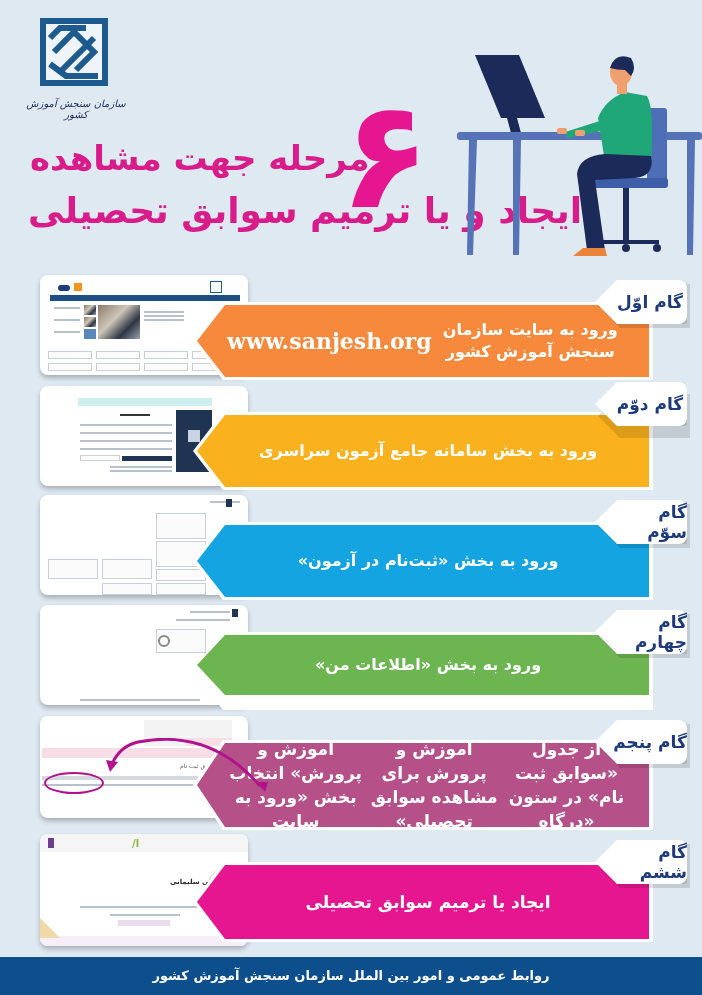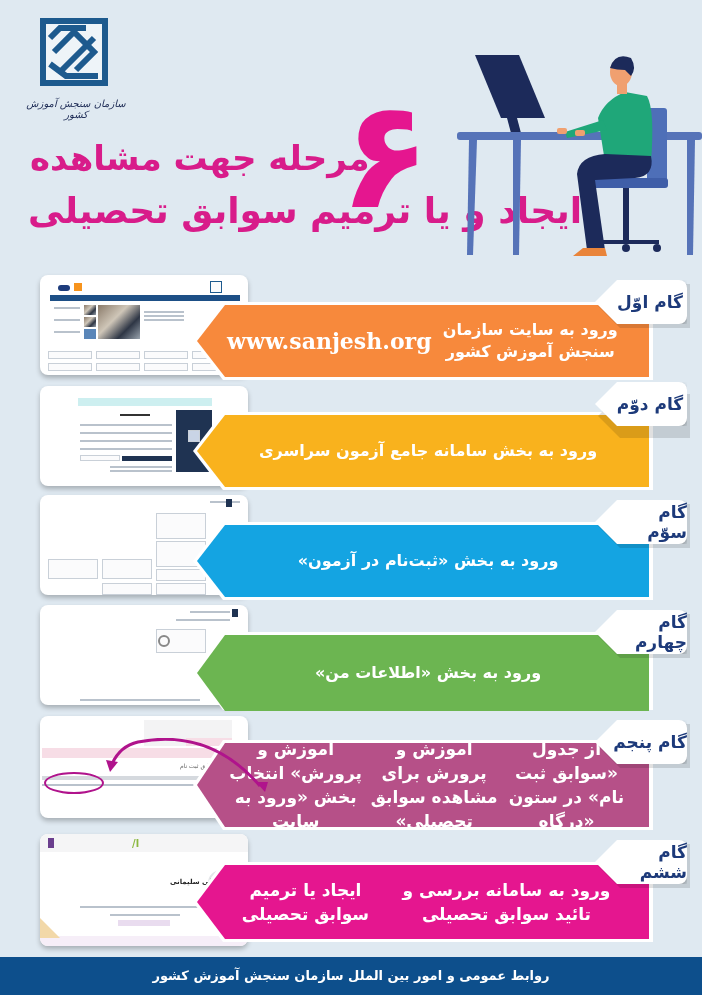--- a/index.html
+++ b/index.html
@@ -214,21 +214,21 @@
 <div class="step" style="top:602px;">
   <div class="shot" style="top:3px;height:100px;">
     <div class="m-line" style="left:150px;top:6px;width:40px;"></div>
     <div class="m-dark" style="left:192px;top:4px;width:6px;height:8px;"></div>
     <div class="m-line" style="left:136px;top:14px;width:54px;"></div>
     <div class="m-box" style="left:116px;top:24px;width:50px;height:24px;"></div>
     <div style="position:absolute;left:118px;top:30px;width:12px;height:12px;border-radius:50%;border:2px solid #888;"></div>
     <div class="m-line" style="left:40px;top:94px;width:120px;"></div>
   </div>
   <div class="banner-border" style="top:30px;height:78px;"></div>
-  <div class="banner" style="top:33px;height:76px;left:197px;width:452px;background:#6cb551;">
+  <div class="banner" style="top:33px;height:60px;left:197px;width:452px;background:#6cb551;">
     <div class="b-text">ورود به بخش «اطلاعات من»</div>
   </div>
   <div class="tab-shadow" style="top:12px;"></div>
   <div class="tab" style="top:8px;">گام چهارم</div>
 </div>
 
 <div class="step" style="top:712px;height:120px;">
   <div class="shot" style="top:4px;height:102px;">
     <div class="m-box" style="left:104px;top:4px;width:88px;height:26px;background:#f3f3f4;border:none;"></div>
     <div class="m-pink" style="left:146px;top:22px;width:46px;height:8px;"></div>
@@ -262,20 +262,19 @@
     <div style="position:absolute;left:168px;top:36px;width:26px;height:26px;border-radius:50%;background:#e3e5e8;"></div>
     <div style="position:absolute;left:130px;top:44px;font-size:7px;font-weight:bold;direction:rtl;color:#222;">علی سلیمانی</div>
     <div class="m-line" style="left:40px;top:72px;width:128px;"></div>
     <div class="m-line" style="left:70px;top:80px;width:70px;"></div>
     <div class="m-pink" style="left:78px;top:86px;width:52px;height:6px;background:#e9dcef;"></div>
     <div class="m-pink" style="left:0;top:102px;width:208px;height:10px;background:#f6eef8;"></div>
     <div style="position:absolute;left:0;top:84px;width:20px;height:20px;background:#f2d8a8;clip-path:polygon(0 0,100% 100%,0 100%);"></div>
   </div>
   <div class="banner-border" style="top:30px;height:80px;"></div>
   <div class="banner" style="top:33px;height:74px;left:197px;width:452px;background:#e5168f;">
-    <div class="b-big">ورود به سامانه بررسی و تائید سوابق تحصیلی</div>
     <div class="b-big">ایجاد یا ترمیم سوابق تحصیلی</div>
   </div>
   <div class="tab-shadow" style="top:12px;"></div>
   <div class="tab" style="top:8px;">گام ششم</div>
 </div>
 
 <div class="footer">روابط عمومی و امور بین الملل سازمان سنجش آموزش کشور</div>
 
 </body></html>

